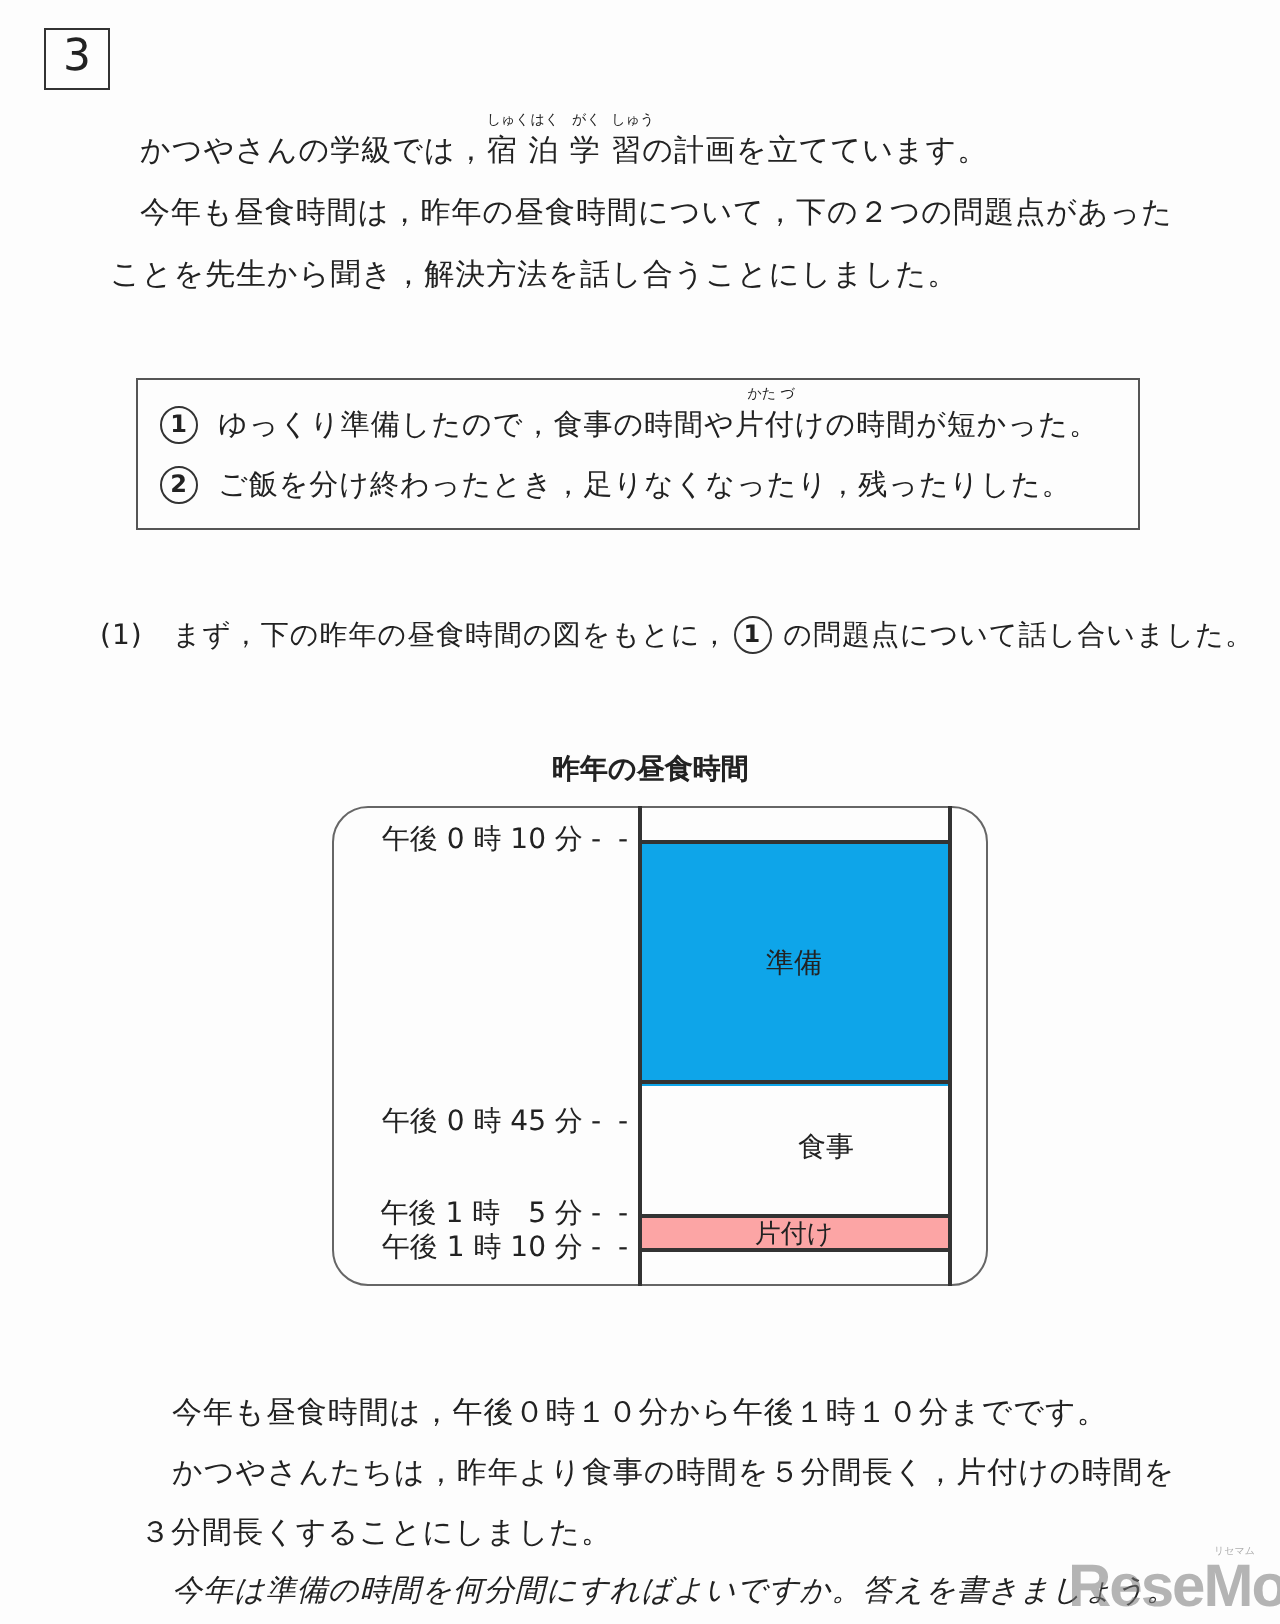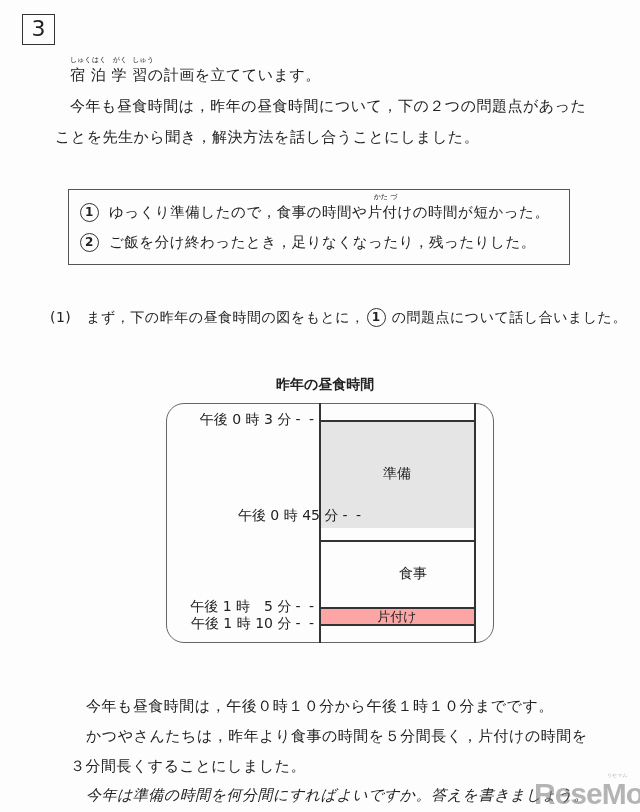--- a/index.html
+++ b/index.html
@@ -48,61 +48,61 @@
   .watermark-ruby { left: 607px; top: 772px; font-size: 5px; color: rgba(120,120,120,0.6); }
 </style>
 </head>
 <body>
 
 <div class="abs qnum">
   <span>3</span>
 </div>
 
 <div class="abs line" style="left:70px; top:66px;">
-  <span class="ruby-wrap"><span class="ruby-rt">しゅく</span><span>宿</span></span>&nbsp;<span class="ruby-wrap"><span class="ruby-rt">はく</span><span>泊</span></span>&nbsp;<span class="ruby-wrap"><span class="ruby-rt">がく</span><span>学</span></span>&nbsp;<span class="ruby-wrap"><span class="ruby-rt">しゅう</span><span>習</span></span><span>の計画を立てています。</span>
+  <span>かつやさんの学級では，</span><span class="ruby-wrap"><span class="ruby-rt">しゅく</span><span>宿</span></span>&nbsp;<span class="ruby-wrap"><span class="ruby-rt">はく</span><span>泊</span></span>&nbsp;<span class="ruby-wrap"><span class="ruby-rt">がく</span><span>学</span></span>&nbsp;<span class="ruby-wrap"><span class="ruby-rt">しゅう</span><span>習</span></span><span>の計画を立てています。</span>
 </div>
 <div class="abs line" style="left:70px; top:97px;">今年も昼食時間は，昨年の昼食時間について，下の２つの問題点があった</div>
 <div class="abs line" style="left:55px; top:128px;">ことを先生から聞き，解決方法を話し合うことにしました。</div>
 
 <div class="abs problem-box"></div>
 <div class="abs line" style="left:80px; top:203px; font-size:14.5px;">
   <span class="circ">1</span><span>ゆっくり準備したので，食事の時間や</span><span class="ruby-wrap"><span class="ruby-rt">かた づ</span><span>片付</span></span><span>けの時間が短かった。</span>
 </div>
 <div class="abs line" style="left:80px; top:233px; font-size:14.5px;">
   <span class="circ">2</span><span>ご飯を分け終わったとき，足りなくなったり，残ったりした。</span>
 </div>
 
 <div class="abs line" style="left:50px; top:308px; font-size:14px;">
   <span>(1)</span>&nbsp;&nbsp;&nbsp;<span>まず，下の昨年の昼食時間の図をもとに，</span><span class="circ" style="margin:0 6px 0 2px;">1</span><span>の問題点について話し合いました。</span>
 </div>
 
 <div class="abs diagram-title">昨年の昼食時間</div>
 <div class="abs diagram-frame"></div>
 
-<div class="abs seg" style="left:319px; top:420px; width:156px; height:108px; background:#e5e5e5;font-family:Liberation Serif, serif;">
+<div class="abs seg" style="left:319px; top:420px; width:156px; height:123px; background:#0ea5e9;font-family:Liberation Serif, serif;">
   <span>準備</span>
 </div>
 <div class="abs seg" style="left:319px; top:540px; width:188px; height:68px;">
   <span>食事</span>
 </div>
 <div class="abs seg" style="left:319px; top:608px; width:156px; height:17px; background:#fca5a5; font-size:13px;">
   <span>片付け</span>
 </div>
 
 <div class="abs vline" style="left:319px; top:403px; height:240px;"></div>
 <div class="abs vline" style="left:474px; top:403px; height:240px;"></div>
 <div class="abs hline" style="left:319px; top:420px; width:157px;"></div>
 <div class="abs hline" style="left:319px; top:540px; width:157px;"></div>
 <div class="abs hline" style="left:319px; top:607px; width:157px;"></div>
 <div class="abs hline" style="left:319px; top:624px; width:157px;"></div>
 
 <div class="abs tlabel" style="left:168px; top:411px;">
-  <span>午後 0 時 3 分</span><span class="dots">- -</span>
+  <span>午後 0 時 10 分</span><span class="dots">- -</span>
 </div>
-<div class="abs tlabel" style="left:168px; top:507px;padding-left:47px;">
+<div class="abs tlabel" style="left:168px; top:552px;">
   <span>午後 0 時 45 分</span><span class="dots">- -</span>
 </div>
 <div class="abs tlabel" style="left:168px; top:598px;">
   <span>午後 1 時　5 分</span><span class="dots">- -</span>
 </div>
 <div class="abs tlabel" style="left:168px; top:615px;">
   <span>午後 1 時 10 分</span><span class="dots">- -</span>
 </div>
 
 <div class="abs line" style="left:86px; top:697px;">今年も昼食時間は，午後０時１０分から午後１時１０分までです。</div>

